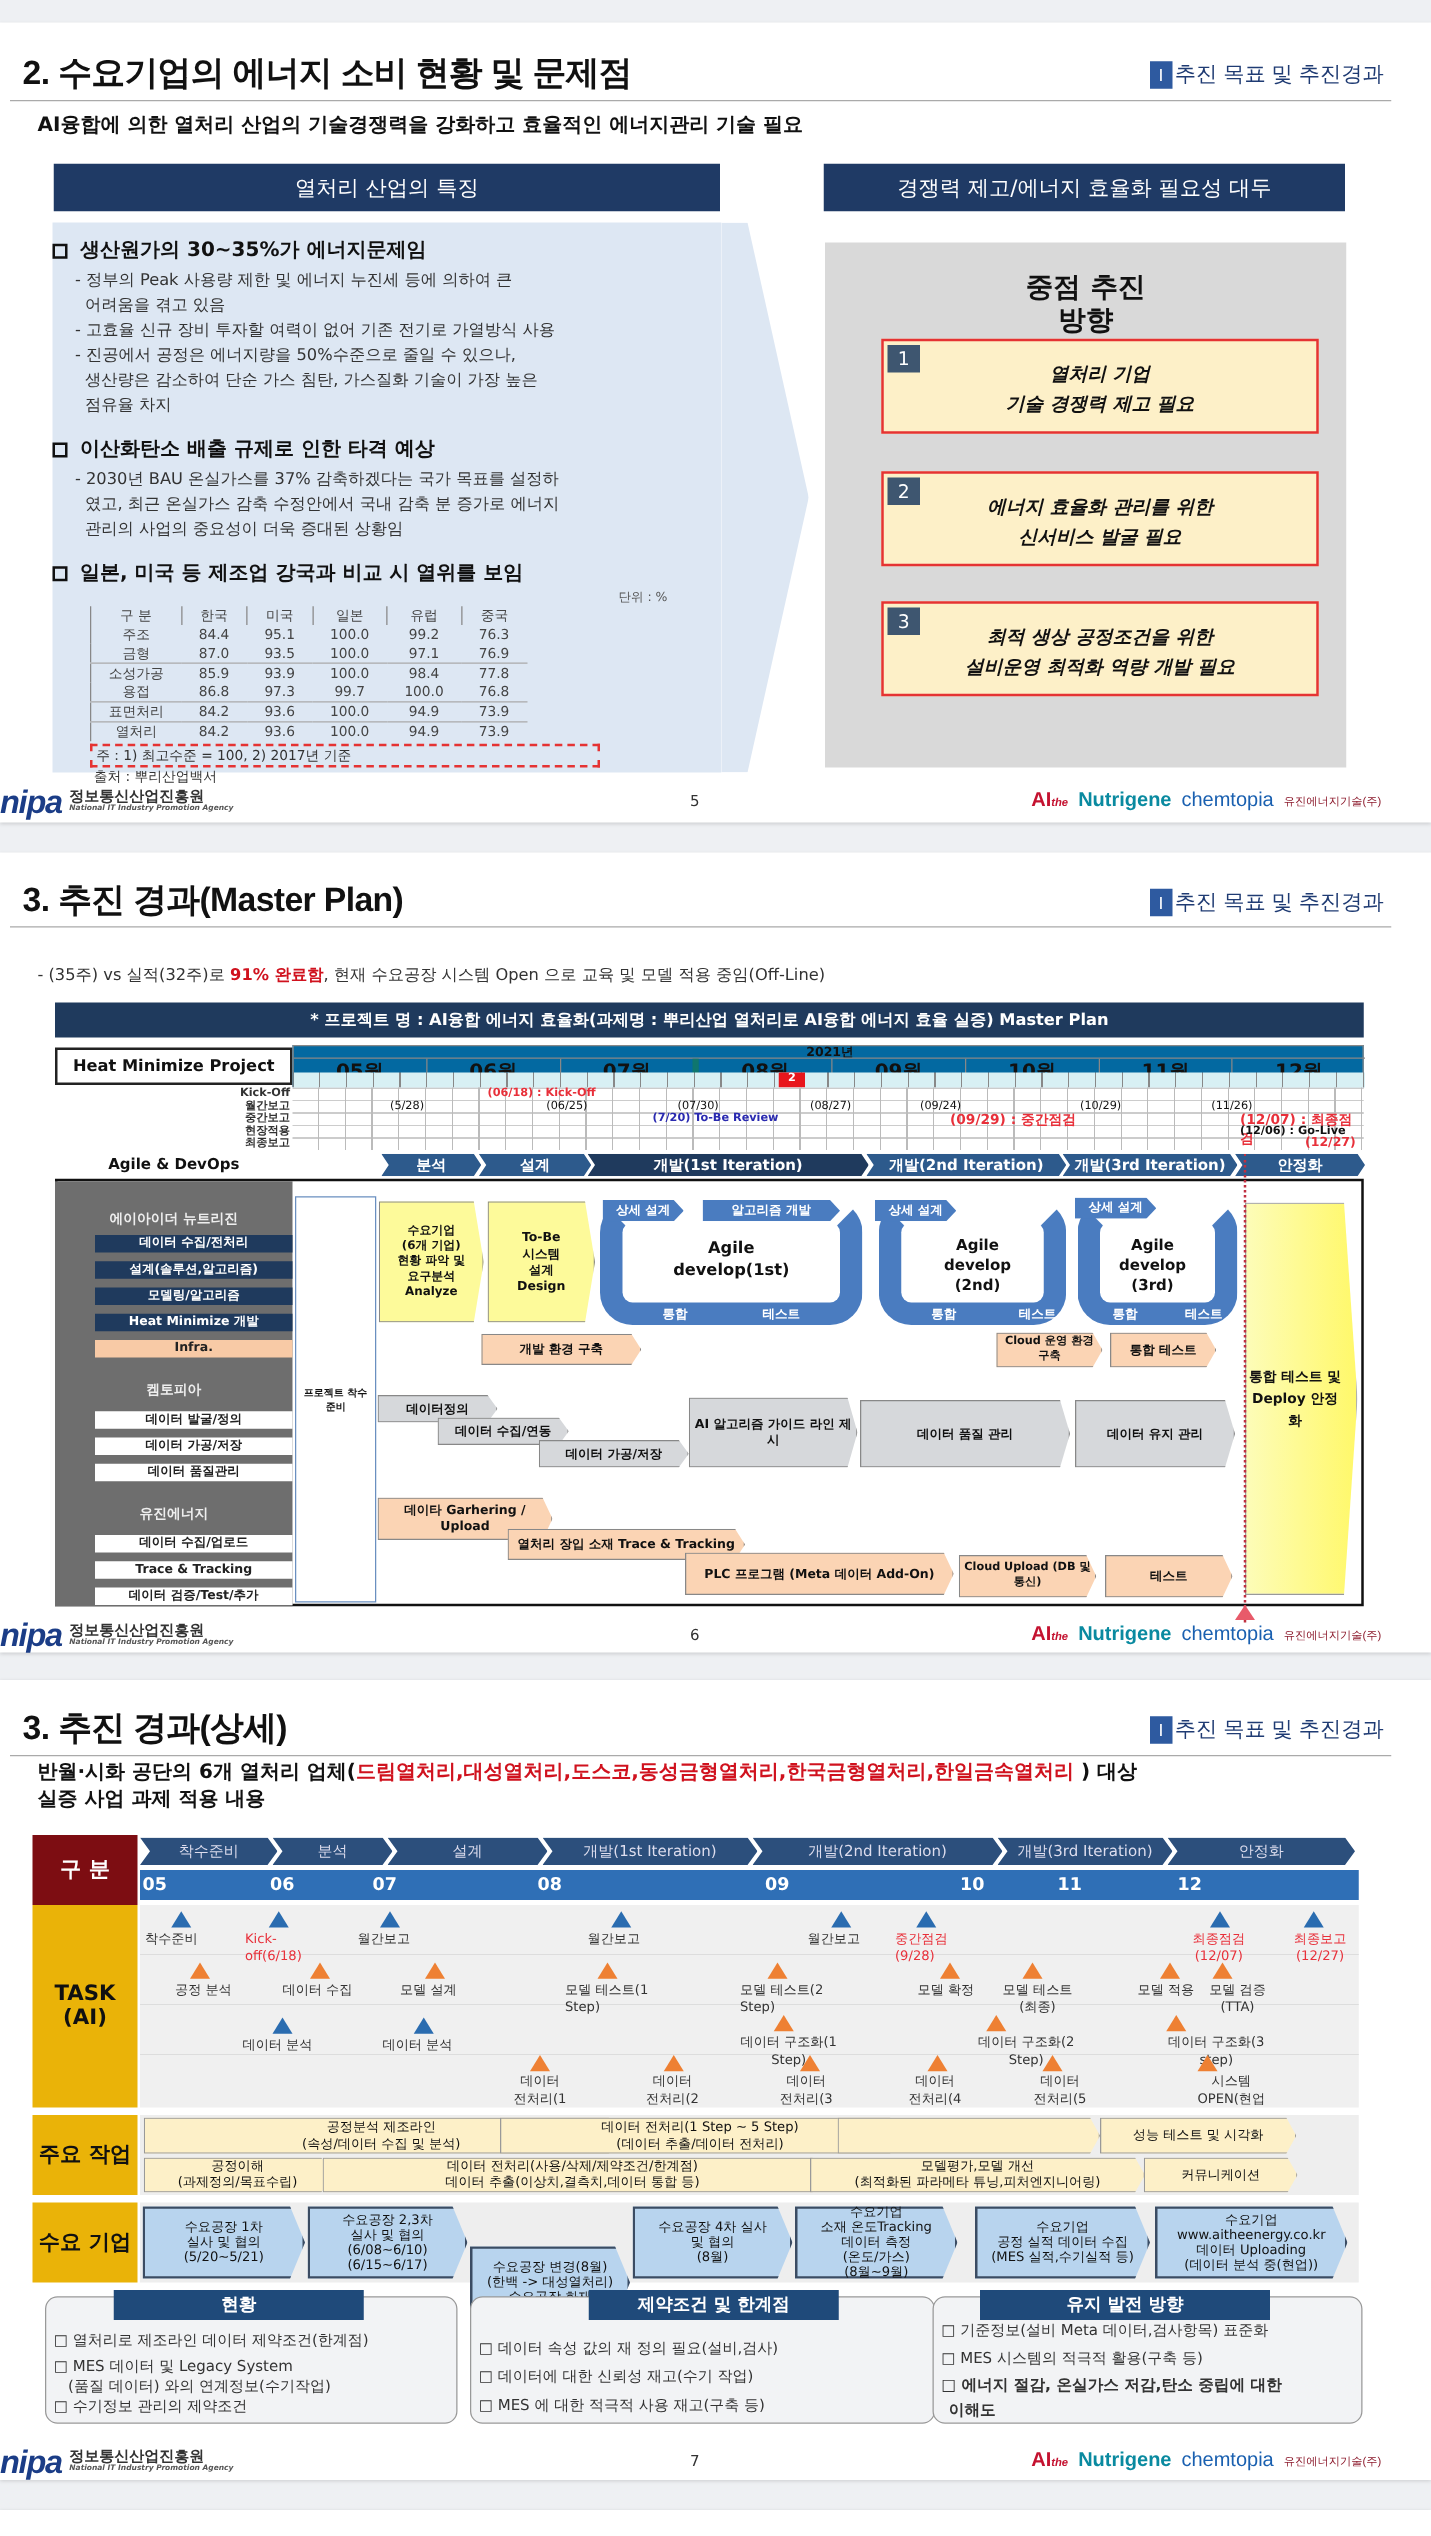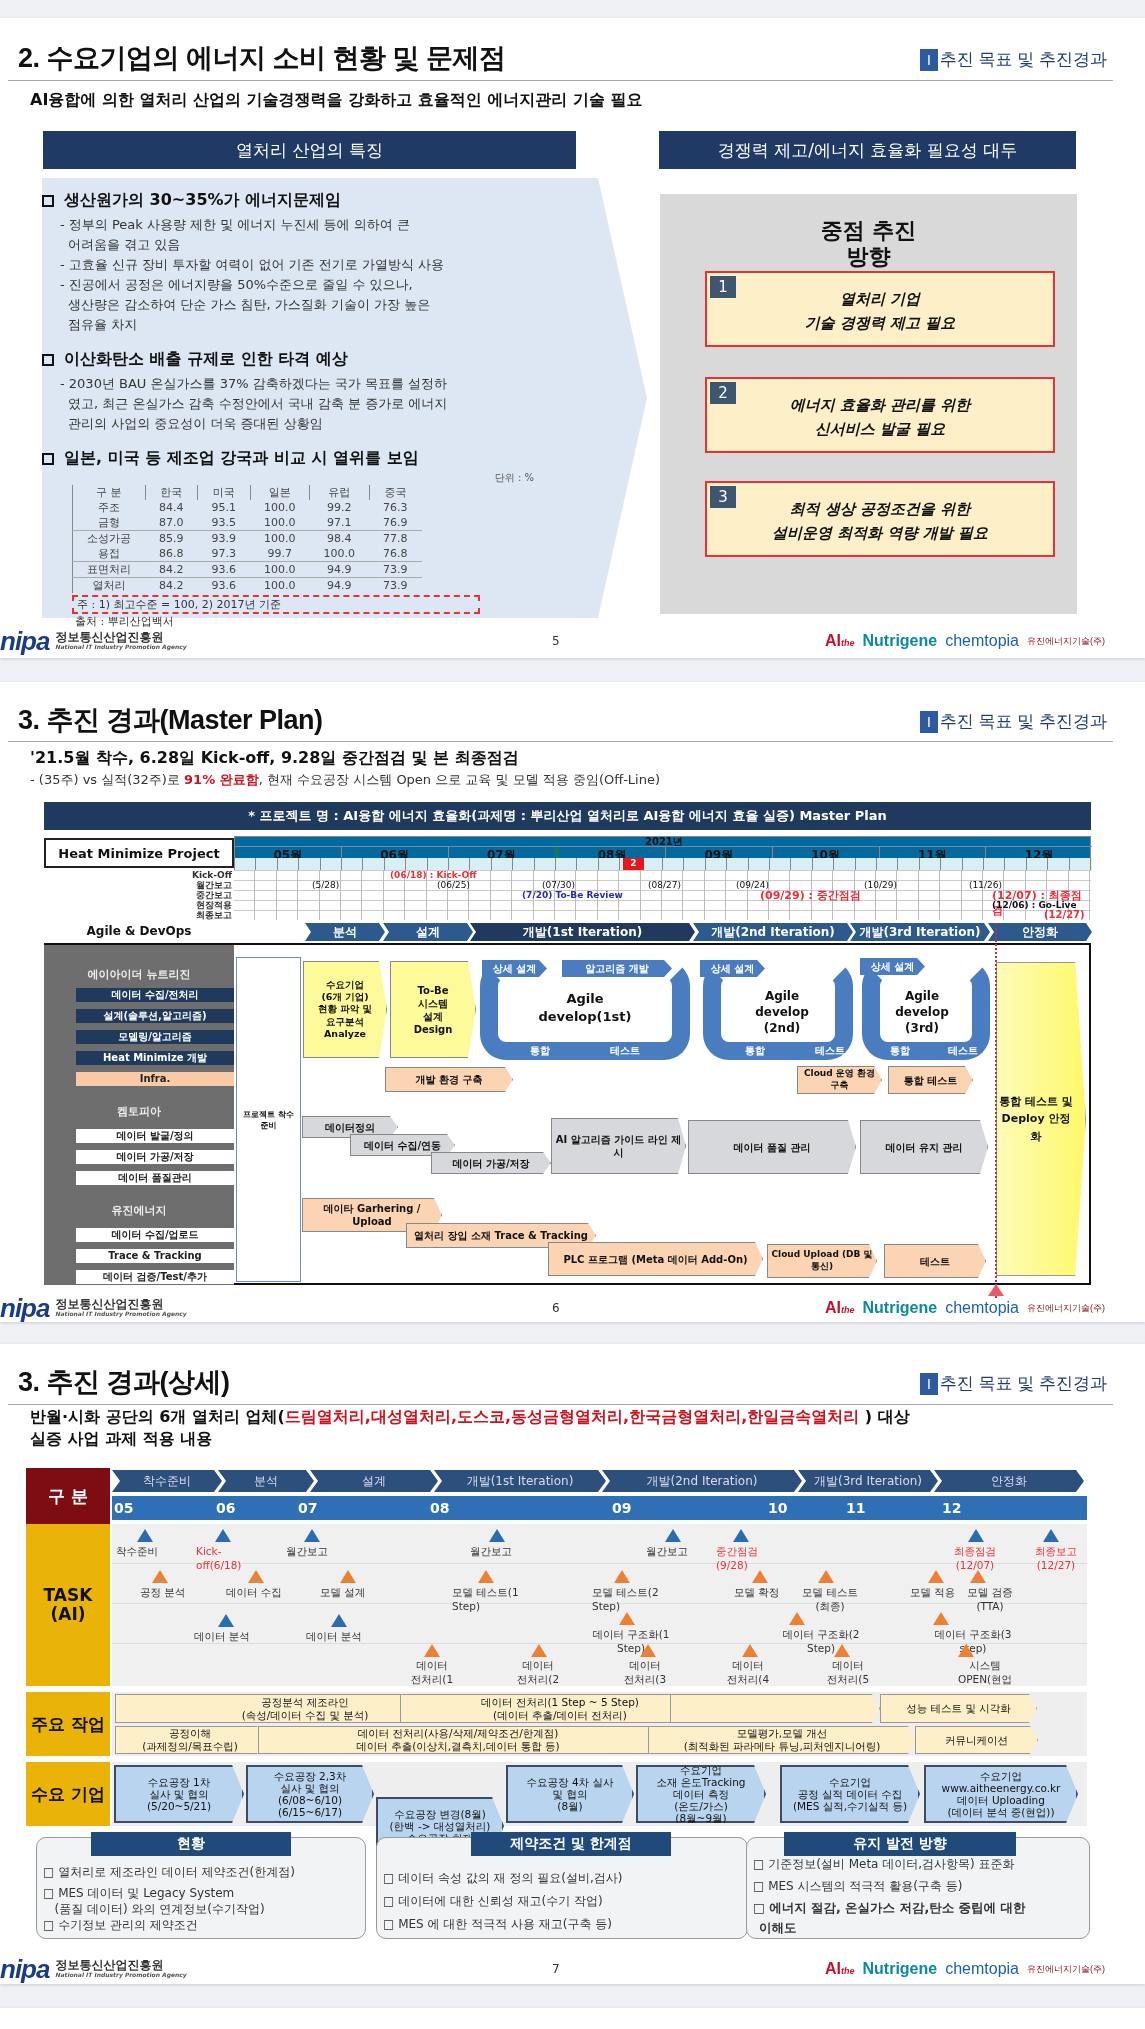--- a/index.html
+++ b/index.html
@@ -207,31 +207,30 @@
   </div>
 </div>
 
 <div class="slide" style="top:682px;height:640px;">
   <div class="s-title" style="top:20px;">3. 추진 경과(Master Plan)</div>
   <div class="s-tag" style="top:28px;">
     <span class="bar">I</span>
     <span>추진 목표 및 추진경과</span>
   </div>
   <div class="s-rule" style="top:59px;"></div>
-  <div style="position:absolute;left:30px;top:66px;font-size:16px;font-weight:bold;">'21.5월 착수, 6.28일 Kick-off, 9.28일 중간점검 및 본 최종점검</div>
   <div style="position:absolute;left:30px;top:89px;font-size:13px;color:#333;">
     <span>- (35주) vs 실적(32주)로 </span><b style="color:#d0121e;">91% 완료함</b><span>, 현재 수요공장 시스템 Open 으로 교육 및 모델 적용 중임(Off-Line)</span>
   </div>
 </div>
 <div class="mp-banner" style="top:802px;">* 프로젝트 명 : AI융합 에너지 효율화(과제명 : 뿌리산업 열처리로 AI융합 에너지 효율 실증) Master Plan</div>
 
 <div style="position:absolute;left:44px;top:838px;width:190px;height:30px;border:2px solid #222;font-size:13px;font-weight:bold;display:flex;align-items:center;justify-content:center;background:#fff;">Heat Minimize Project</div>
 <div style="position:absolute;left:234px;top:836px;width:857px;height:34px;background:#0369a1;border:1px solid #888;">
   <div style="position:absolute;left:410px;top:-2px;font-size:10px;font-weight:bold;">2021년</div>
-  <div style="position:absolute;left:0;top:9px;width:857px;display:flex;font-size:12px;font-weight:bold;border-top:1px solid #888;">
+  <div style="position:absolute;left:0;top:9px;width:857px;display:flex;font-size:16px;font-weight:bold;border-top:1px solid #888;">
     <div style="flex:1;text-align:center;border-right:1px solid #888;">05월</div>
     <div style="flex:1;text-align:center;border-right:1px solid #888;">06월</div>
     <div style="flex:1;text-align:center;border-right:5px solid #0f766e;">07월</div>
     <div style="flex:1;text-align:center;border-right:1px solid #888;">08월</div>
     <div style="flex:1;text-align:center;border-right:1px solid #888;">09월</div>
     <div style="flex:1;text-align:center;border-right:1px solid #888;">10월</div>
     <div style="flex:1;text-align:center;border-right:1px solid #888;">11월</div>
     <div style="flex:1;text-align:center;">12월</div>
   </div>
   <div style="position:absolute;left:0;top:21px;width:857px;height:12px;background:repeating-linear-gradient(90deg,#d8f0f4 0,#d8f0f4 20.4px,#888 20.4px,#888 21.4px);font-size:9px;font-weight:bold;"></div>

